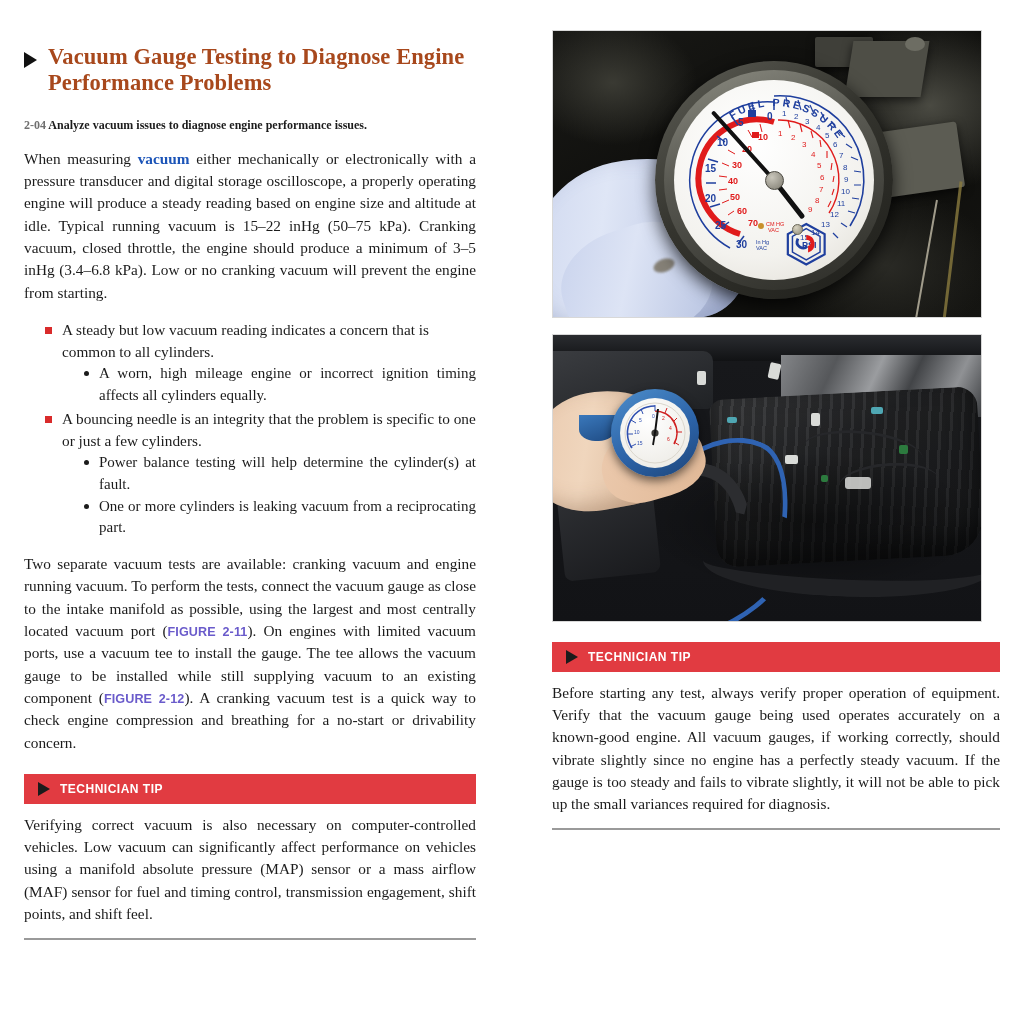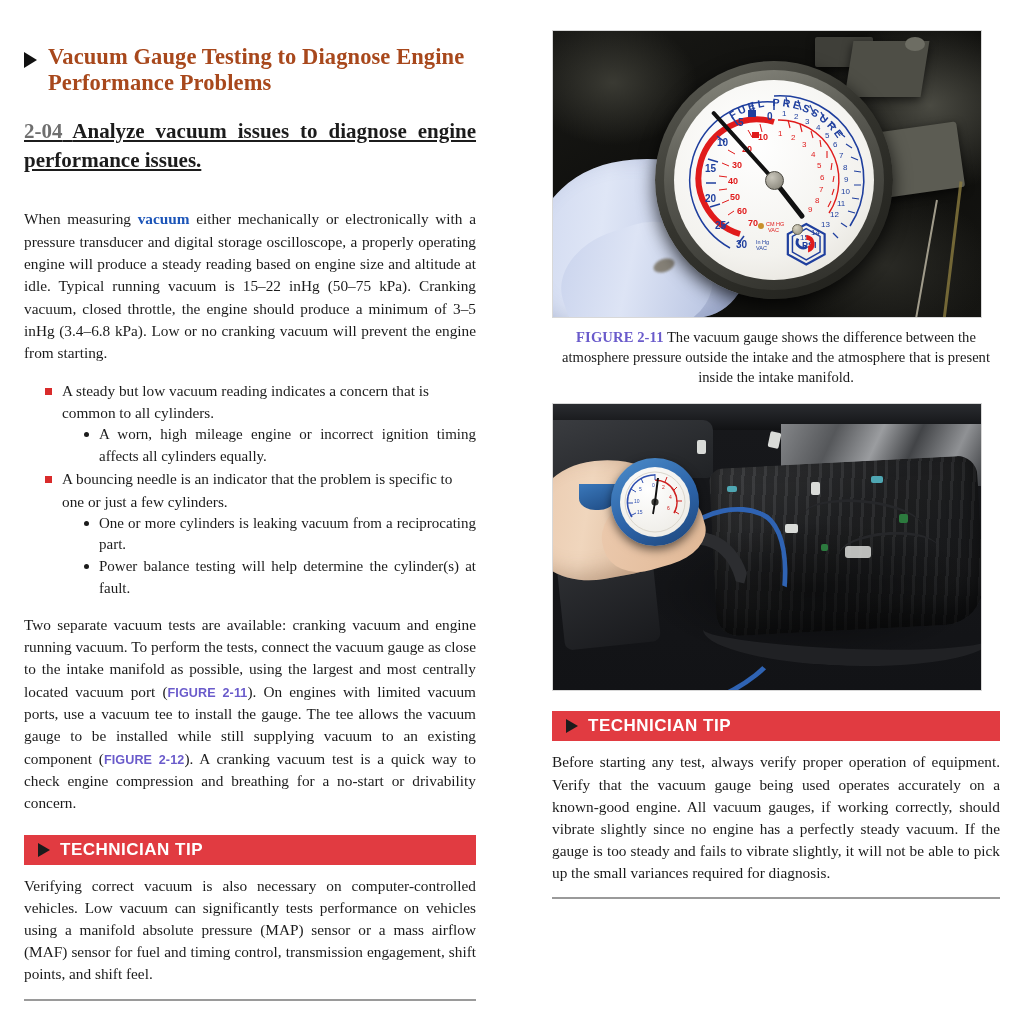--- a/index.html
+++ b/index.html
@@ -37,26 +37,25 @@
     font-size: 22.5px;
     line-height: 1.17;
     color: #A8481C;
     letter-spacing: .1px;
   }
 
   
   .objective {
     font-family: "Liberation Serif", serif;
     font-weight: bold;
-    font-size: 21px;
+    font-size: 12px;
     line-height: 1.42;
     color: #1c1c1c;
     text-align: justify;
-    margin: 0 0 32px 0;
-    text-decoration: underline;
+    margin: 0 0 14px 0;
   }
   .objective .onum { color: #6f6f6f; }
 
   
   .para {
     font-family: "Liberation Serif", serif;
     font-size: 15.3px;
     line-height: 1.46;
     color: #1b1b1b;
     text-align: justify;
@@ -104,21 +103,21 @@
   }
   .tri-dark {
     width: 0; height: 0;
     border-left: 12px solid #1b1b1b;
     border-top: 7.5px solid transparent;
     border-bottom: 7.5px solid transparent;
   }
   .tip-bar-label {
     font-family: "Liberation Sans", sans-serif;
     font-weight: bold;
-    font-size: 17px;
+    font-size: 12px;
     color: #ffffff;
     letter-spacing: .5px;
   }
   .tip-body {
     font-family: "Liberation Serif", serif;
     font-size: 15.3px;
     line-height: 1.45;
     color: #1b1b1b;
     text-align: justify;
     margin: 10px 0 0 0;
@@ -400,42 +399,42 @@
         <span>A steady but low vacuum reading indicates a concern that is common to all cylinders.</span>
         <ul class="lv2">
           <li>
             <span class="dot"></span>
             <span>A worn, high mileage engine or incorrect ignition timing affects all cylinders equally.</span>
           </li>
         </ul>
       </li>
       <li>
         <span class="sq"></span>
-        <span>A bouncing needle is an indicator that the problem is specific to one or just a few cylinders.</span>
+        <span>A bouncing needle is an integrity that the problem is specific to one or just a few cylinders.</span>
         <ul class="lv2">
           <li>
             <span class="dot"></span>
-            <span>One or more cylinders is leaking vacuum from a reciprocating part.</span>
+            <span>Power balance testing will help determine the cylinder(s) at fault.</span>
           </li>
           <li>
             <span class="dot"></span>
-            <span>Power balance testing will help determine the cylinder(s) at fault.</span>
+            <span>One or more cylinders is leaking vacuum from a reciprocating part.</span>
           </li>
         </ul>
       </li>
     </ul>
 
     <p class="para"><span>Two separate vacuum tests are available: cranking vacuum and engine running vacuum. To perform the tests, connect the vacuum gauge as close to the intake manifold as possible, using the largest and most centrally located vacuum port (</span><span class="figref">FIGURE 2-11</span><span>). On engines with limited vacuum ports, use a vacuum tee to install the gauge. The tee allows the vacuum gauge to be installed while still supplying vacuum to an existing component (</span><span class="figref">FIGURE 2-12</span><span>). A cranking vacuum test is a quick way to check engine compression and breathing for a no-start or drivability concern.</span></p>
 
     <div style="margin-top:20px;">
       <div class="tip-bar">
         <div class="tri-dark"></div>
         <div class="tip-bar-label">TECHNICIAN TIP</div>
       </div>
-      <p class="tip-body">Verifying correct vacuum is also necessary on computer-controlled vehicles. Low vacuum can significantly tests performance on vehicles using a manifold absolute pressure (MAP) sensor or a mass airflow (MAF) sensor for fuel and timing control, transmission engagement, shift points, and shift feel.</p>
+      <p class="tip-body">Verifying correct vacuum is also necessary on computer-controlled vehicles. Low vacuum can significantly affect performance on vehicles using a manifold absolute pressure (MAP) sensor or a mass airflow (MAF) sensor for fuel and timing control, transmission engagement, shift points, and shift feel.</p>
       <hr class="rule">
     </div>
 
   </div>
 
   <div class="col-right">
 
     <div class="fig-wrap">
       <div class="photo photo1">
         <div class="p1-bg"></div>
@@ -595,21 +594,20 @@
 
             <div class="needle"></div>
             <div class="needle-tail"></div>
             <div class="hub"></div>
             <div class="screw screw-a"></div>
             <div class="dot-amber"></div>
           </div>
         </div>
       </div>
 
-      <p class="fig-cap"><span class="lbl">FIGURE 2-11</span> <span>The vacuum gauge shows the difference between the atmosphere pressure outside the intake and the atmosphere that is present inside the intake manifold.</span></p>
     </div>
 
     <div class="fig-wrap" style="margin-top:16px;">
       <div class="photo photo2">
         <div class="p2-bg"></div>
         <div class="p2-hood"></div>
         <div class="p2-foil"></div>
         <div class="p2-cowl"></div>
         <div class="p2-manifold"></div>
         <div class="p2-engine-shadow"></div>

